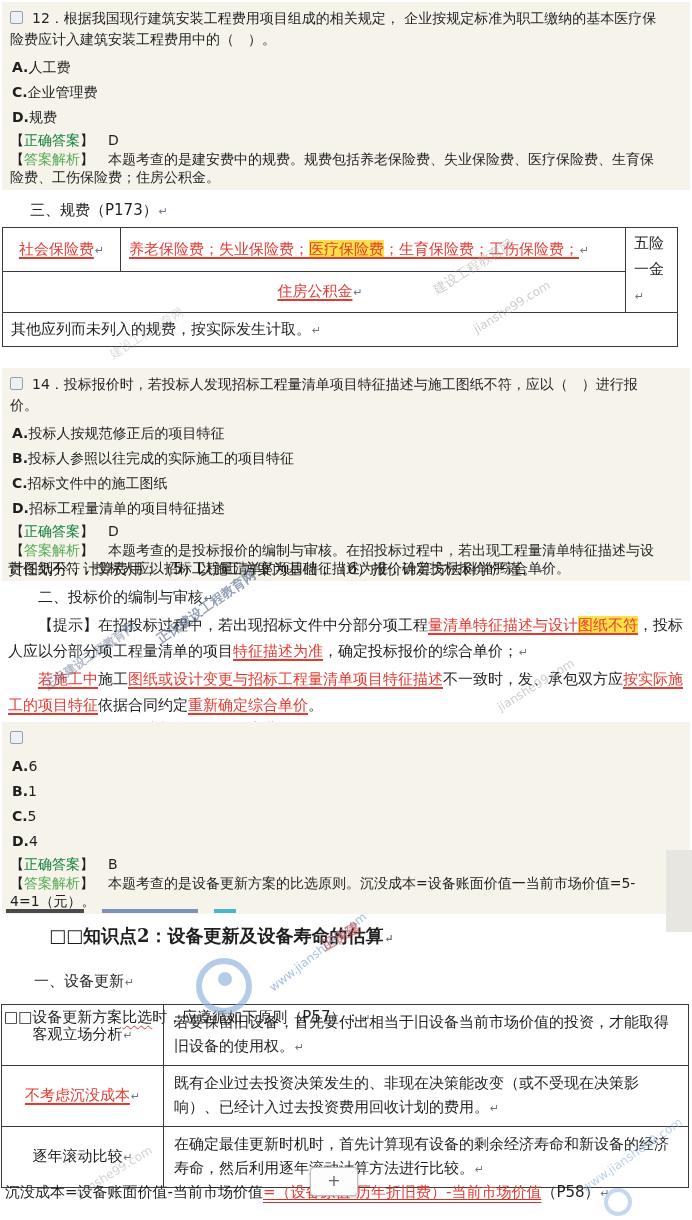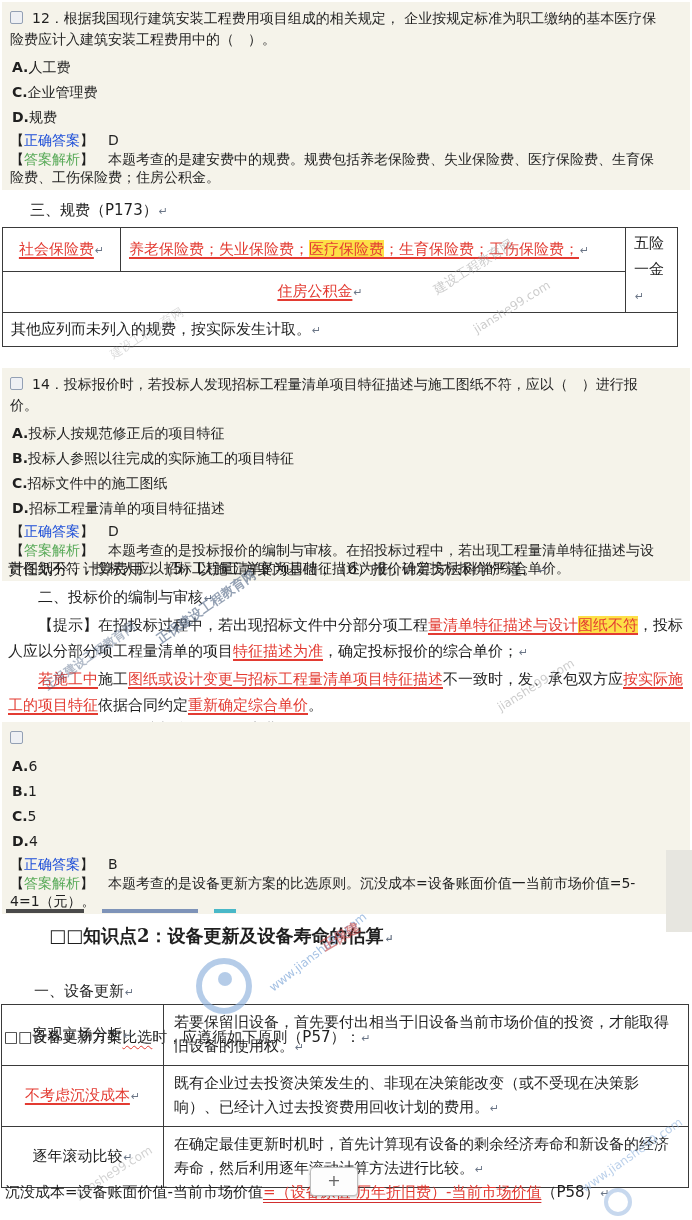--- a/index.html
+++ b/index.html
@@ -12,21 +12,21 @@
   .q-head{font-size:14px;line-height:21px;}
   .q-checkbox{display:inline-block;width:11px;height:11px;border:1px solid #93a0b4;
               background:#eef0f4;border-radius:2px;margin-right:9px;vertical-align:-1px;}
   .q-option{font-size:14px;line-height:16px;margin:9px 0 0 2px;}
   .q-answer{font-size:14px;line-height:17px;margin-top:7px;}
   .q-analysis{font-size:14px;line-height:17.5px;margin-top:2px;}
 
   
   .t-plain{}
   .t-bold{font-weight:bold;}
-  .t-red-label{color:#1d4ed8;}
+  .t-red-label{color:#15803d;}
   .t-green-label{color:#57a957;}
   .t-red-u{color:#e33b32;text-decoration:underline;text-decoration-color:#e33b32;
            text-decoration-thickness:1.5px;text-underline-offset:3px;}
   .t-red-du{color:#e33b32;text-decoration:underline double #d22f2f;text-underline-offset:2px;}
   .t-hl{background:#fde047;}
   .t-wavy{text-decoration:underline wavy #e33b32;text-decoration-thickness:1px;text-underline-offset:3px;}
   .t-mark{color:#6b7687;font-size:11px;padding-left:1px;}
 
   
   .sec-heading{font-size:15px;line-height:22px;}
@@ -37,21 +37,21 @@
   #table1 .row2-cell{text-align:center;height:38px;padding-left:20px;}
   #table1 .row3-cell{text-align:left;height:34px;margin-left:43px;}
   #table1 .row1-cell{height:40px;}
 
   
   .bid-line{font-size:15px;line-height:26px;}
   .clipped-line{height:13px;overflow:hidden;font-size:15px;line-height:22px;color:#2a2a2a;}
 
   
   .k-heading{font-size:18px;font-weight:bold;line-height:40px;font-family:"DejaVu Serif","Liberation Serif",serif;margin-left:45px;}
-  .k-line{font-size:15px;line-height:24px;margin-top:20px;}
+  .k-line{font-size:15px;line-height:24px;margin-top:10px;}
   #table2 td{border:1.5px solid #3a3a3a;font-size:15px;line-height:24px;}
   #table2 .c-label{width:162px;text-align:center;}
   #table2 .c-body{padding:5px 10px;}
 
   .formula-line{font-size:15px;line-height:24px;}
 
   
   .plus-btn{width:46px;height:27px;background:#fdfdfd;border:1px solid #bdbdbd;border-radius:4px;
             box-shadow:0 1px 3px rgba(0,0,0,.25);color:#666;font-size:16px;line-height:25px;
             text-align:center;cursor:pointer;z-index:5;}

